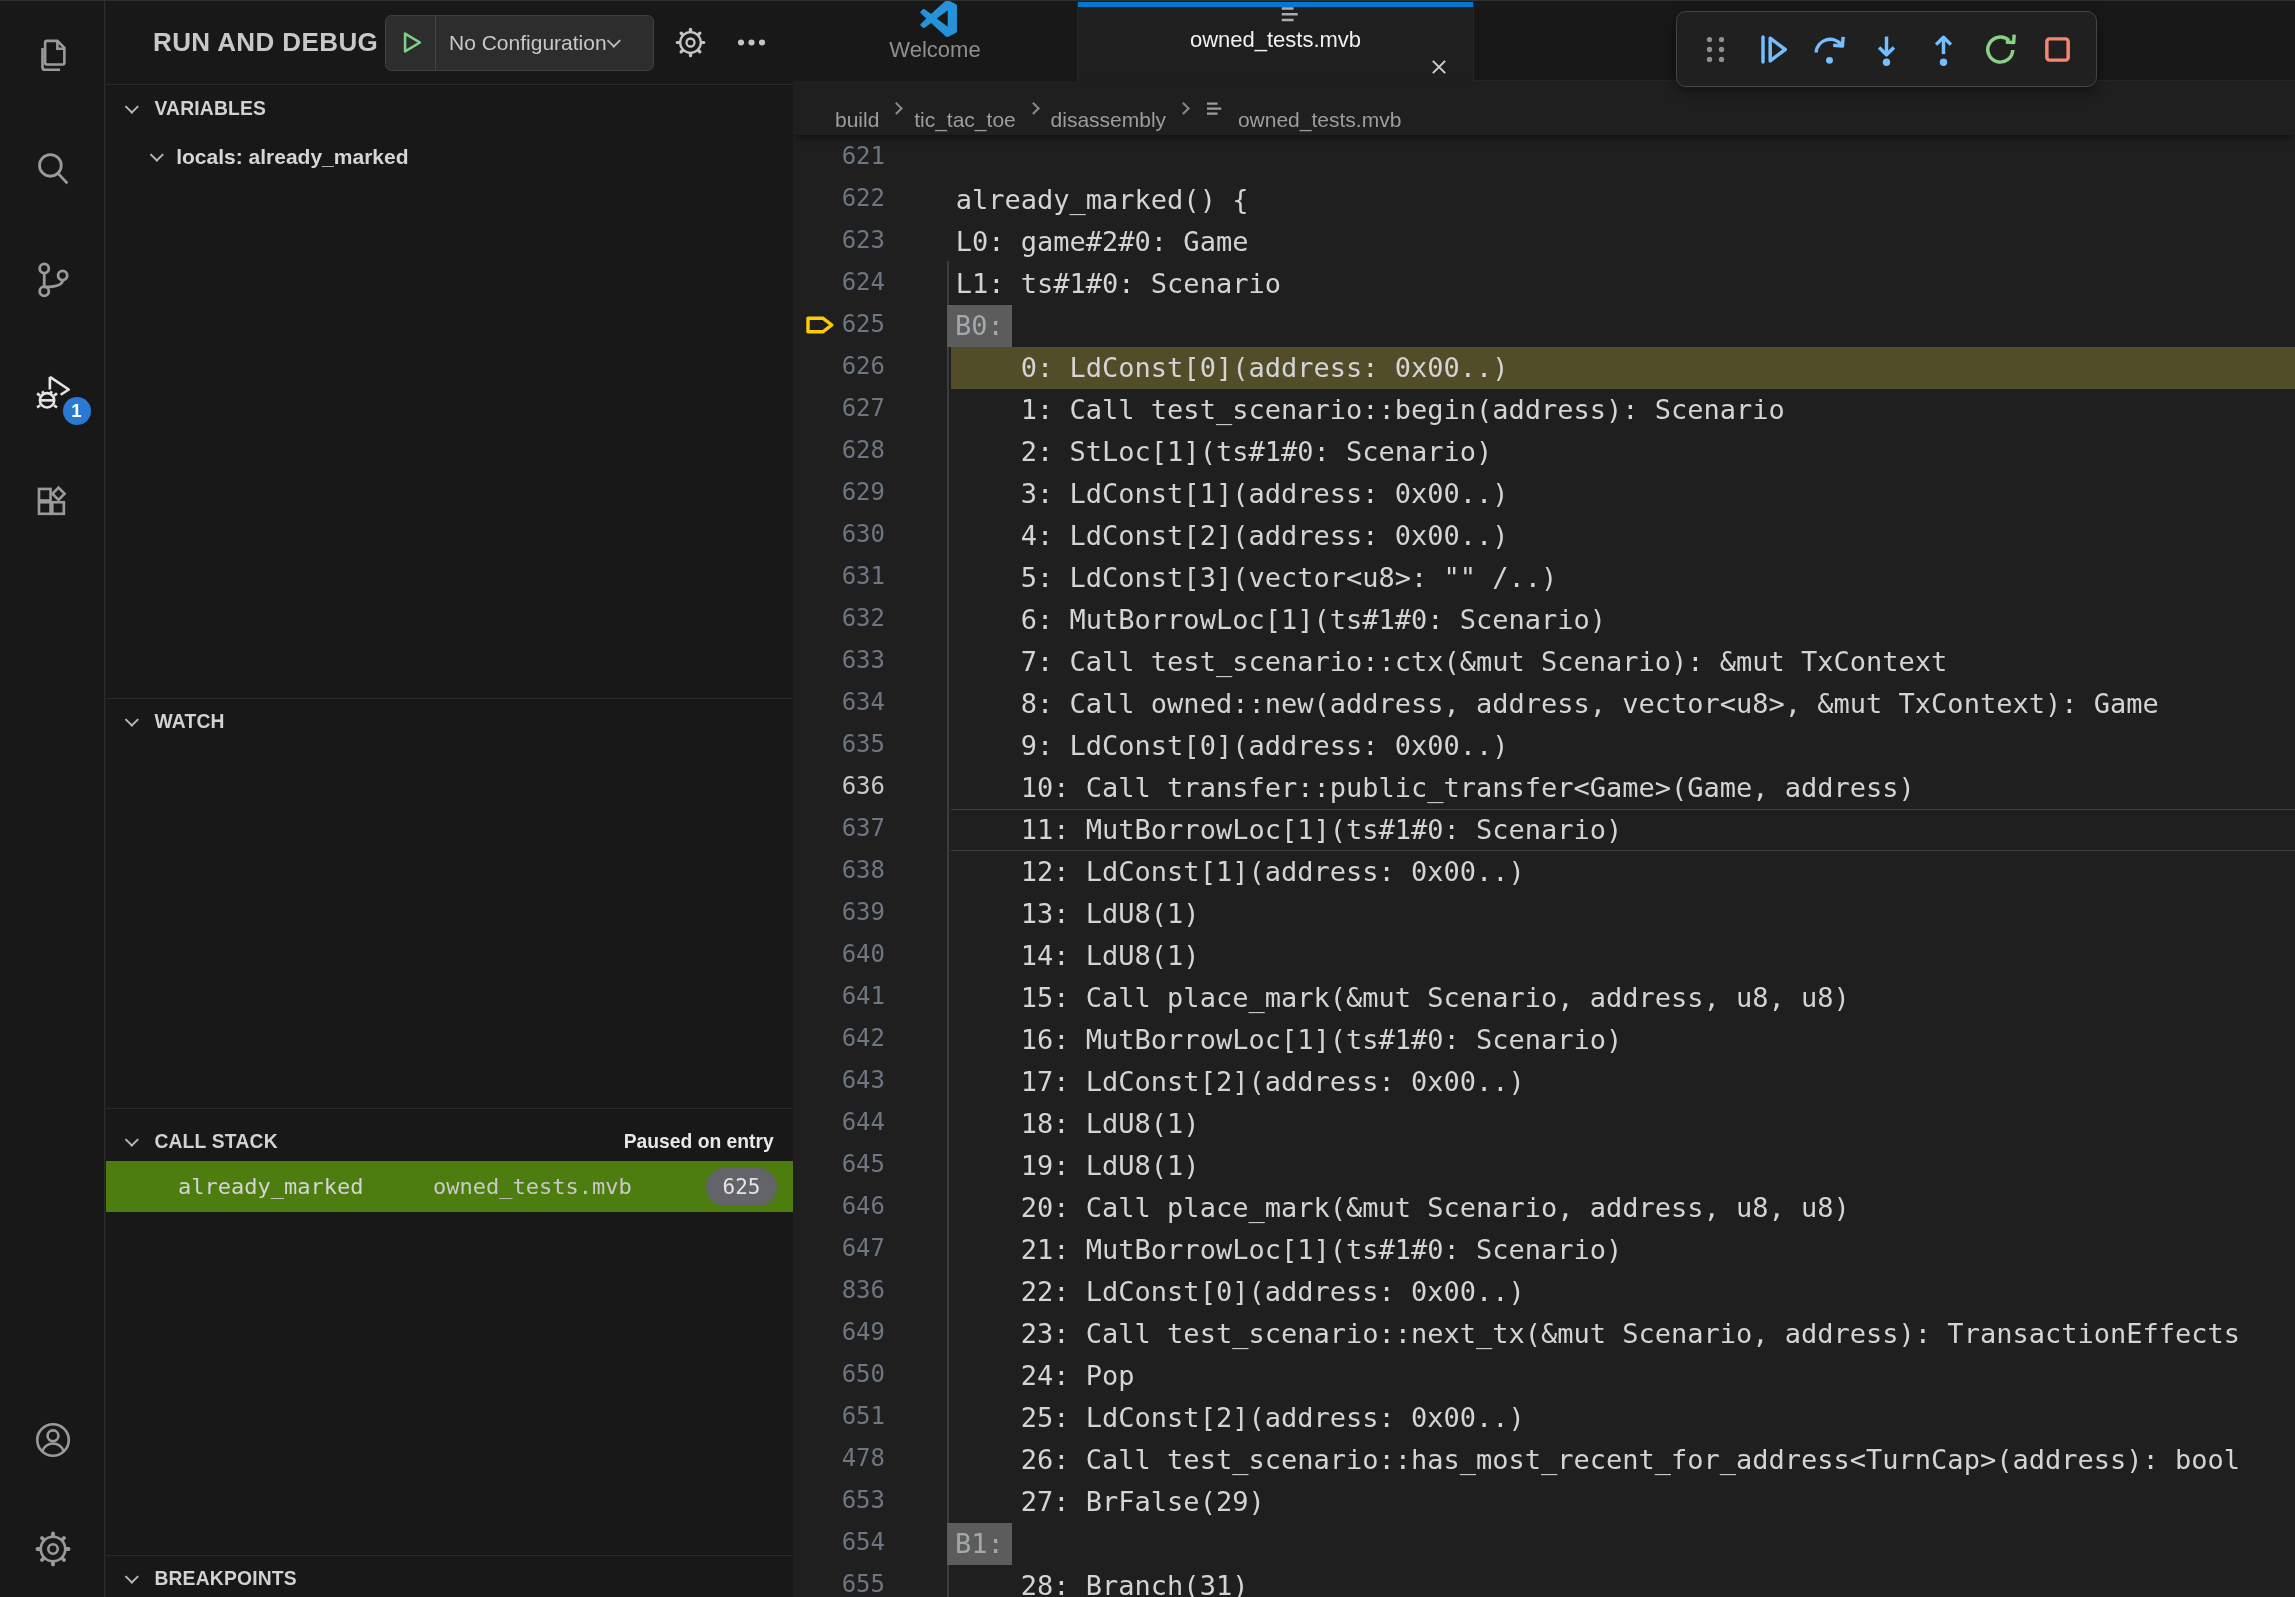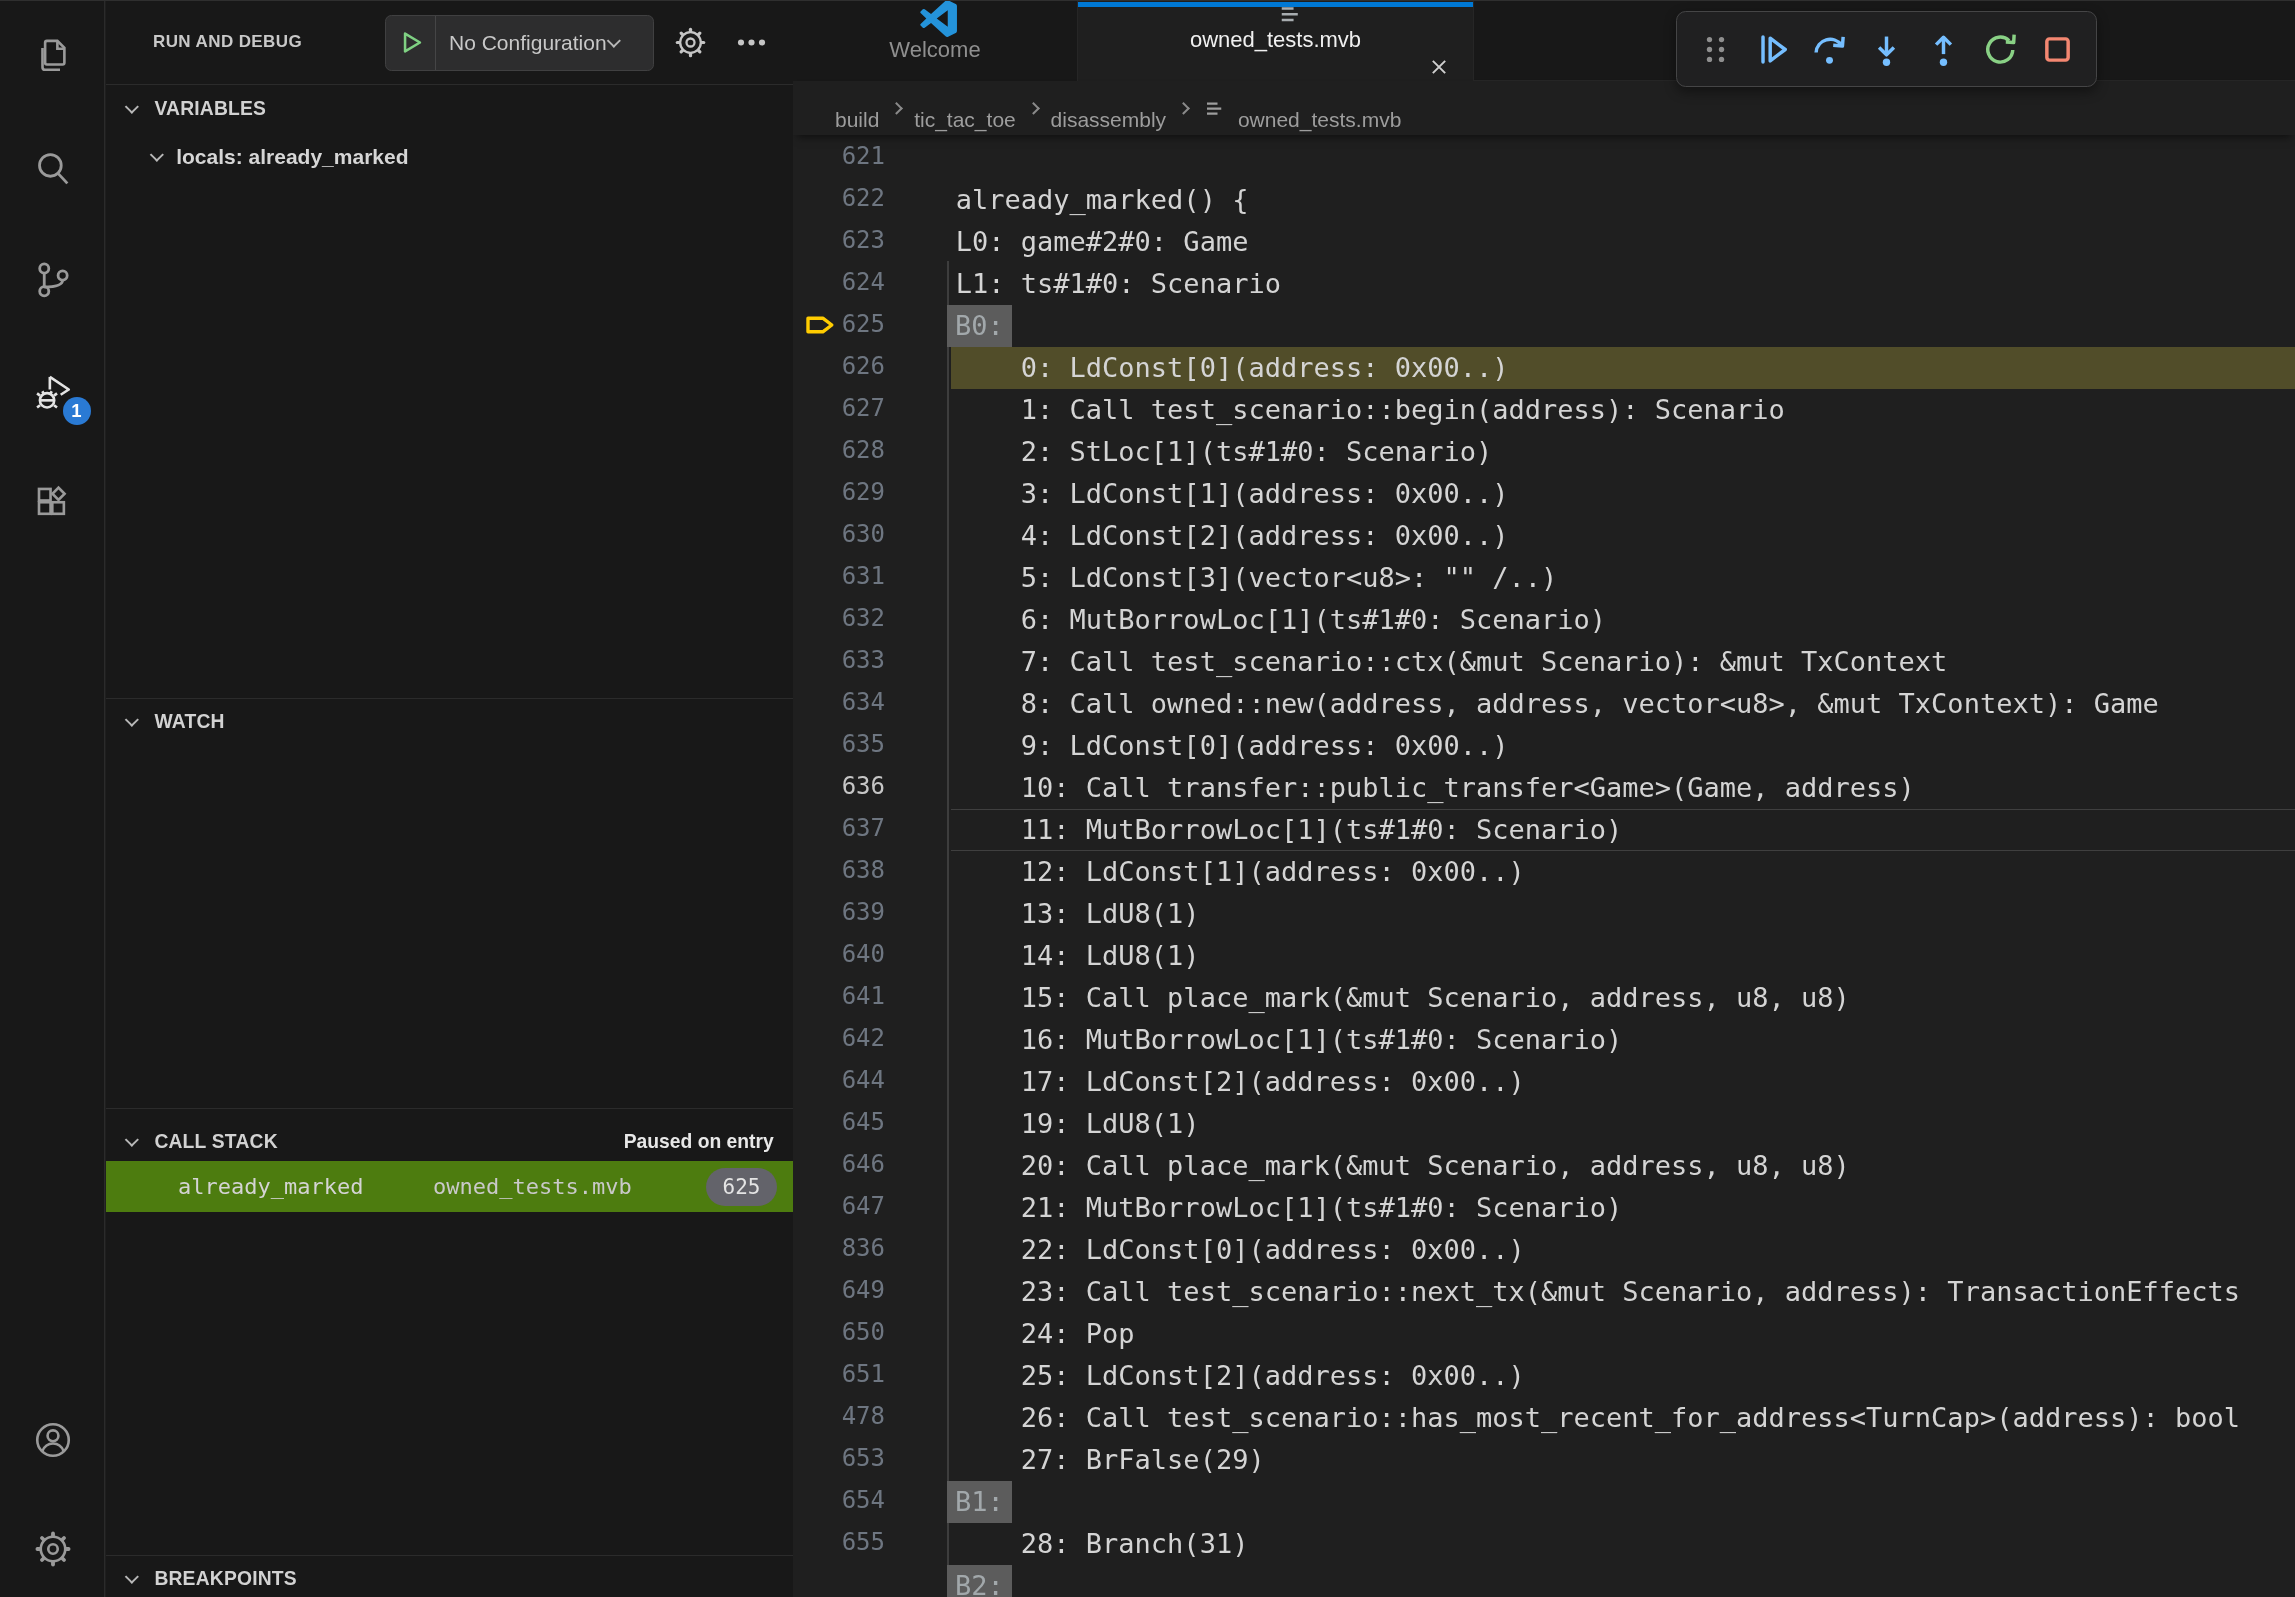--- a/index.html
+++ b/index.html
@@ -16,21 +16,21 @@
   
   .activity-bar{position:absolute;left:0;top:0;width:105px;height:100%;background:#181818;border-right:0.8px solid #2b2b2b;z-index:20;}
   .ab-item{position:absolute;left:0;width:105px;height:77px;display:flex;align-items:center;justify-content:center;cursor:pointer;}
   .ab-item svg{width:42px;height:42px;}
   .ab-badge{position:absolute;right:14.5px;bottom:6.4px;min-width:28px;height:28px;border-radius:14.5px;background:#2a7ad4;color:#fff;font-size:18.5px;font-weight:bold;display:flex;align-items:center;justify-content:center;}
 
   
   .sidebar{position:absolute;left:106px;top:0;width:687px;height:100%;background:#181818;z-index:10;}
   .sb-div{position:absolute;left:0;width:100%;height:0.8px;background:#2b2b2b;}
   .sb-header{position:absolute;top:0;left:0;width:100%;height:84px;display:flex;align-items:center;}
-  .sb-title{margin-left:47px;font-size:17px;font-weight:600;letter-spacing:0.4px;color:#c8c8c8;white-space:nowrap;}
+  .sb-title{margin-left:47px;font-size:26px;font-weight:600;letter-spacing:0.4px;color:#c8c8c8;white-space:nowrap;}
   .cfg-btn{position:absolute;left:279px;top:14.5px;width:269px;height:56px;background:#2d2d2e;border:0.8px solid #404041;border-radius:6.4px;display:flex;align-items:center;cursor:pointer;}
   .cfg-play{width:50px;height:100%;display:flex;align-items:center;justify-content:center;border-right:0.8px solid #454546;}
   .cfg-label{margin-left:13px;width:158px;overflow:hidden;white-space:nowrap;font-size:21px;color:#c8c8c8;}
   .icon-btn{position:absolute;top:21px;width:42px;height:42px;display:flex;align-items:center;justify-content:center;cursor:pointer;}
 
   .chev{display:inline-block;width:9.7px;height:9.7px;border-right:2px solid #b8b8b8;border-bottom:2px solid #b8b8b8;}
   .chev.down{transform:rotate(45deg) translate(-1.6px,-1.6px);}
   .chev.right-sep{border-color:#8a8a8a;transform:rotate(-45deg);width:8.8px;height:8.8px;}
 
   .sec-header{position:absolute;left:0;width:100%;display:flex;align-items:center;cursor:pointer;}
@@ -426,20 +426,27 @@
   </div>
 
   <div class="row">
     <div class="gutter">
 
       <span class="ln">642</span>
     </div>
     <div class="content"><span class="txt">    17: LdConst[2](address: 0x00..)</span></div>
   </div>
 
+  <div class="row">
+    <div class="gutter">
+
+      <span class="ln">643</span>
+    </div>
+    <div class="content"><span class="txt">    18: LdU8(1)</span></div>
+  </div>
 
   <div class="row">
     <div class="gutter">
 
       <span class="ln">644</span>
     </div>
     <div class="content"><span class="txt">    19: LdU8(1)</span></div>
   </div>
 
   <div class="row">

